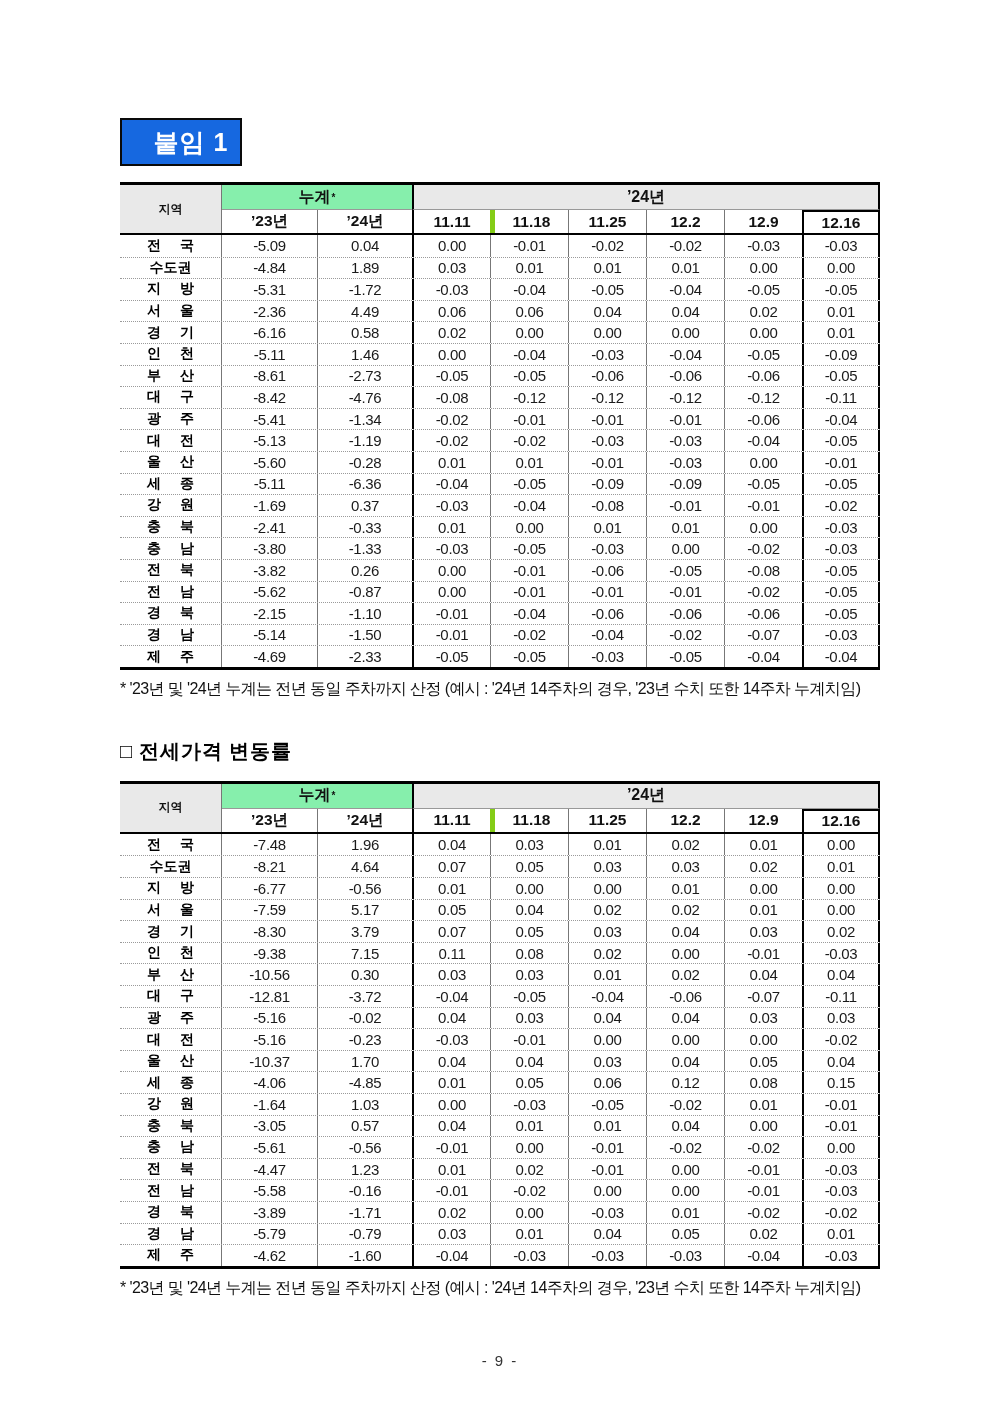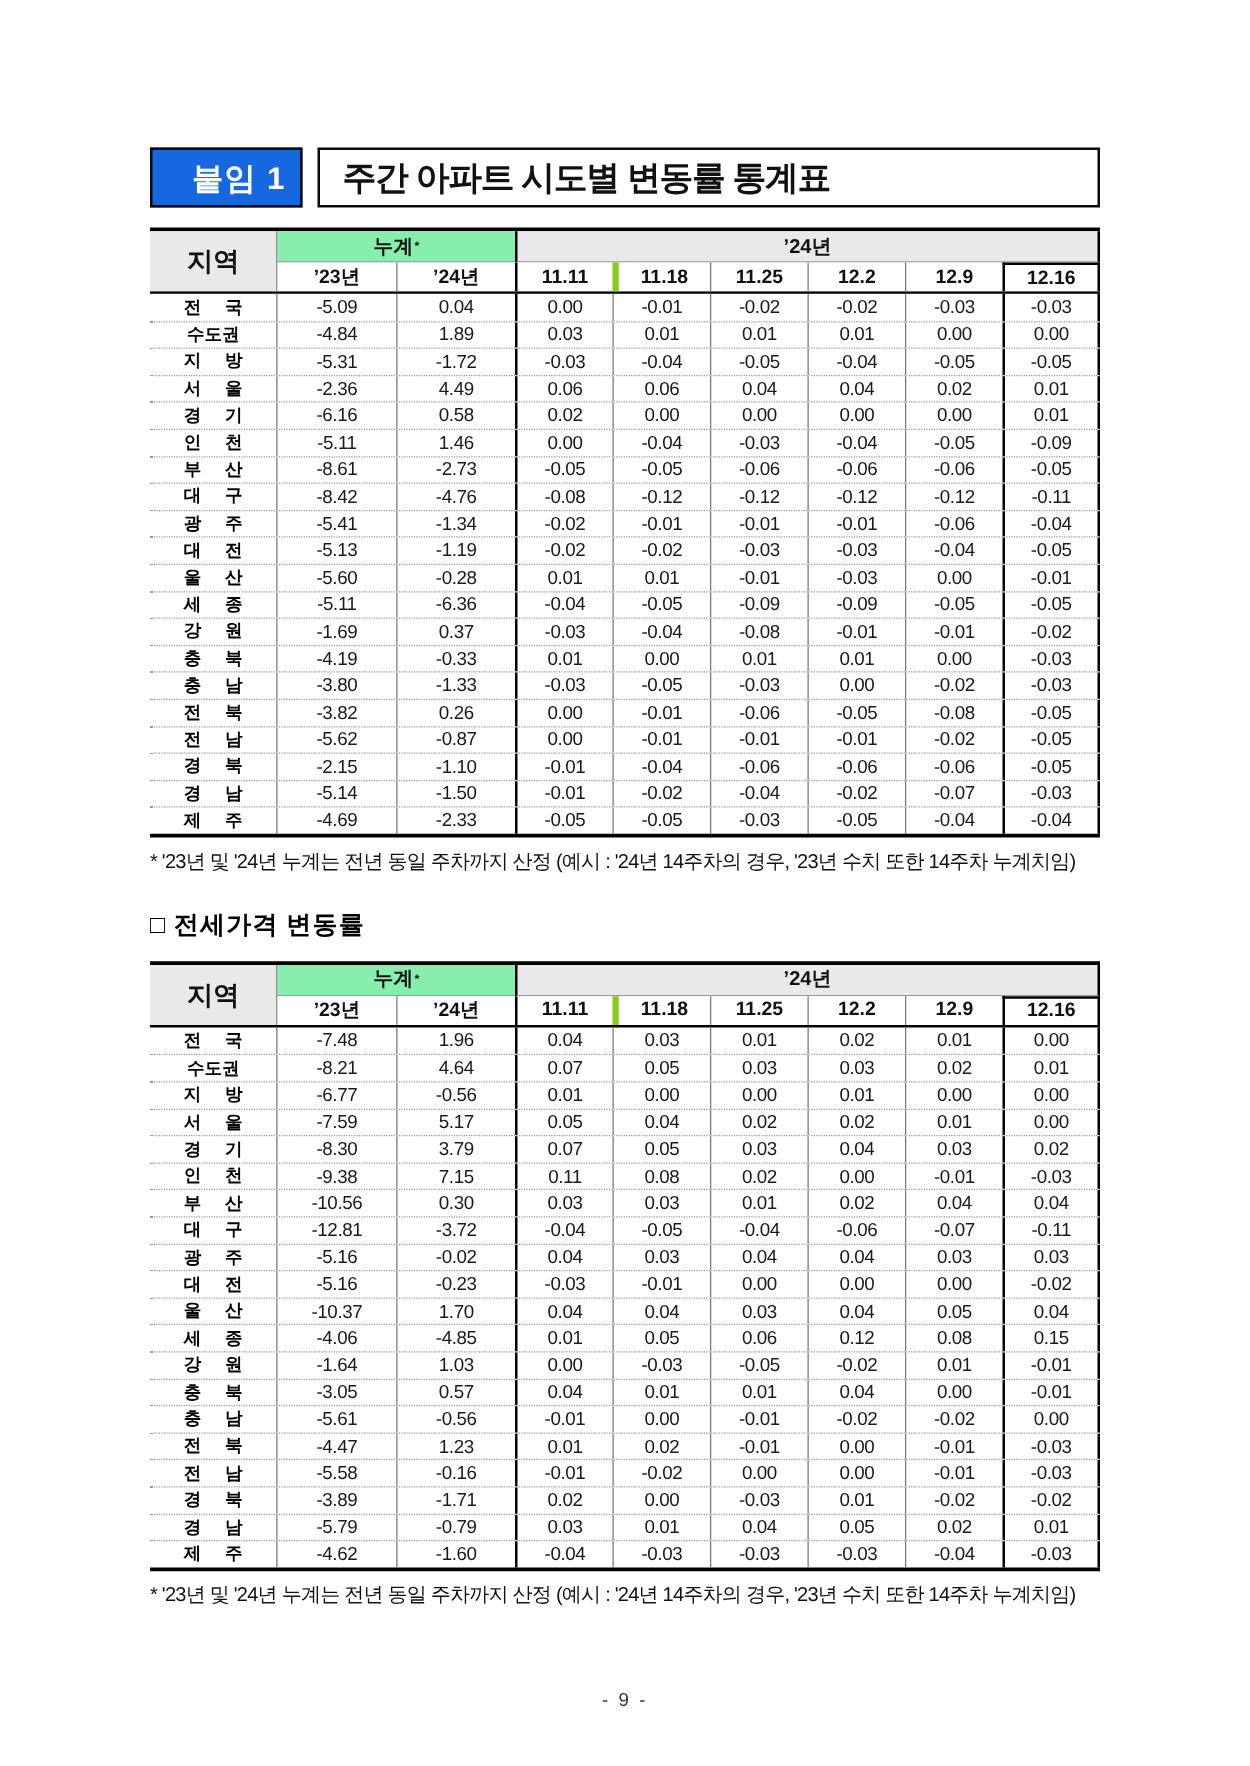--- a/index.html
+++ b/index.html
@@ -27,34 +27,34 @@
     display:flex; align-items:center; padding-left:18px;
   }
 
   
   .section-heading {
     margin-top:44px;
     font-family:"Liberation Serif","DejaVu Serif",serif;
     font-weight:bold; font-size:20px; letter-spacing:1px;
     color:#000;
   }
-  .section-heading.second { margin-top:26px; }
+  .section-heading.second { margin-top:38px; }
 
   
   .stat-table { margin-top:16px; width:760px; border-bottom:3px solid #000; }
   .thead {
     display:grid;
     grid-template-columns:102px 95px 95px repeat(6,78px);
     grid-template-rows:25px 23px;
     border-top:3px solid #000;
     border-bottom:2px solid #000;
     font-weight:bold;
   }
   .th { display:flex; align-items:center; justify-content:center; font-size:15.5px; }
-  .th-region { grid-column:1; grid-row:1/3; background:#e9e9e9; border-right:1px solid #777; font-size:21px; }
+  .th-region { grid-column:1; grid-row:1/3; background:#e9e9e9; border-right:1px solid #777; font-size:12px; }
   .th-cum   { grid-column:2/4; grid-row:1; background:#86efac; border-bottom:1px solid #999; font-size:16px; }
   .th-year  { grid-column:4/10; grid-row:1; background:#e9e9e9; border-left:2px solid #000; border-bottom:1px solid #999; border-right:2px solid #000; font-size:16px; }
   .th-sub { grid-row:2; background:#ffffff; }
   .th-sub.s0 { grid-column:2; }
   .th-sub.s1 { grid-column:3; border-left:1px solid #777; }
   .th-sub.s2 { grid-column:4; border-left:2px solid #000; }
   .th-sub.s3 { grid-column:5; border-left:5px solid #84cc16; }
   .th-sub.s4 { grid-column:6; border-left:1px solid #777; }
   .th-sub.s5 { grid-column:7; border-left:1px solid #777; }
   .th-sub.s6 { grid-column:8; border-left:1px solid #777; }
@@ -94,21 +94,20 @@
   }
 </style>
 </head>
 <body>
 
 <div class="page">
   <div class="content">
 
     <div class="banner">
       <div class="attach-badge" style="background: rgb(22, 104, 224);">붙임 1</div>
-      <div class="title-box">주간 아파트 시도별 변동률 통계표</div>
     </div>
 
 
     <div class="stat-table">
       <div class="thead">
         <div class="th th-region">지역</div>
         <div class="th th-cum">
           <span>누계</span>
             <sup class="mark">*</sup>
         </div>
@@ -261,21 +260,21 @@
             <div class="td val c1">0.37</div>
             <div class="td val c2">-0.03</div>
             <div class="td val c3">-0.04</div>
             <div class="td val c4">-0.08</div>
             <div class="td val c5">-0.01</div>
             <div class="td val c6">-0.01</div>
             <div class="td val c7">-0.02</div>
           </div>
           <div class="tr">
             <div class="td region">충 북</div>
-            <div class="td val c0">-4.19</div>
+            <div class="td val c0">-2.41</div>
             <div class="td val c1">-0.33</div>
             <div class="td val c2">0.01</div>
             <div class="td val c3">0.00</div>
             <div class="td val c4">0.01</div>
             <div class="td val c5">0.01</div>
             <div class="td val c6">0.00</div>
             <div class="td val c7">-0.03</div>
           </div>
           <div class="tr">
             <div class="td region">충 남</div>

